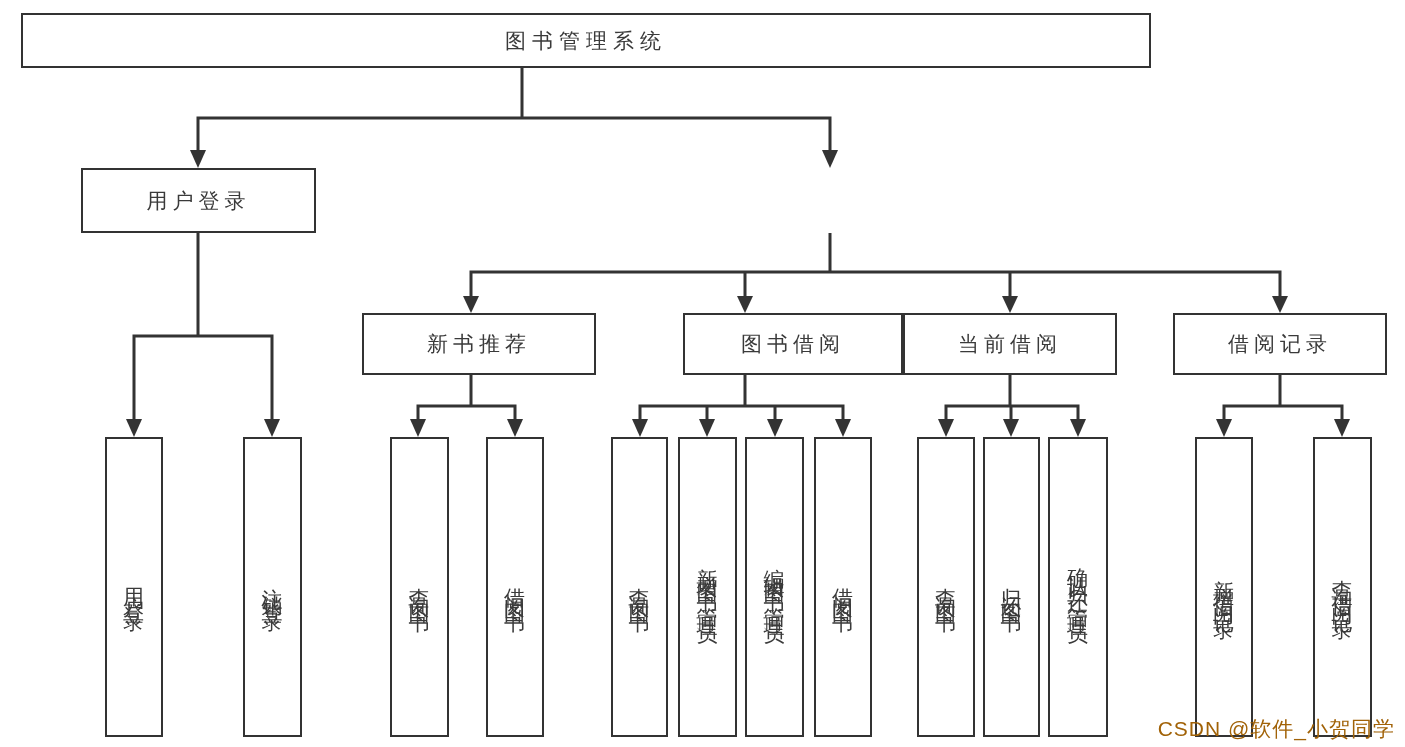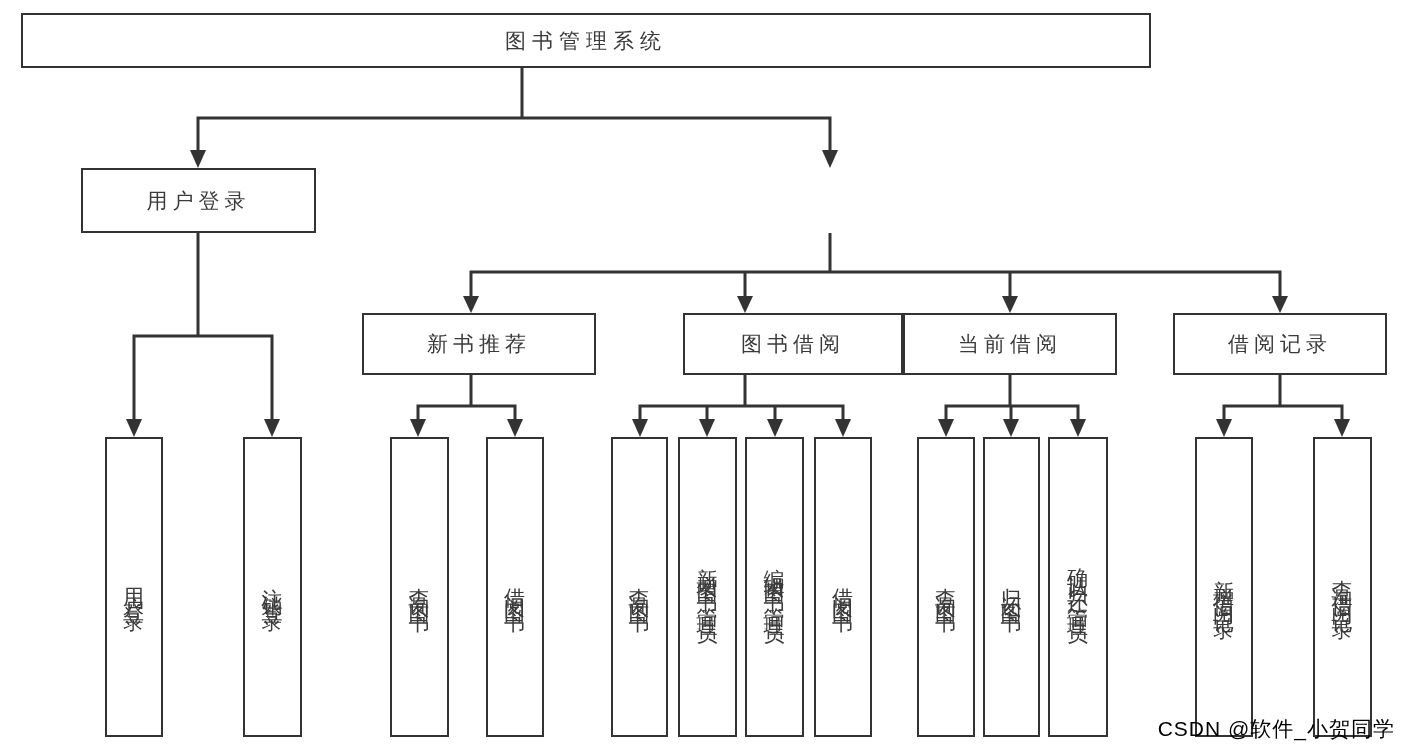--- a/index.html
+++ b/index.html
@@ -40,21 +40,21 @@
     white-space: normal;
     line-height: 1;
   }
   #watermark {
     position: absolute;
     left: 1145px;
     top: 715px;
     width: 250px;
     text-align: right;
     font-size: 21px;
-    color: #000000;
+    color: #a16207;
     letter-spacing: 1px;
     z-index: 3;
   }
 </style>
 </head>
 <body>
 
 <div id="canvas">
 
   <svg id="connectors" viewBox="0 0 1405 747" xmlns="http://www.w3.org/2000/svg">

